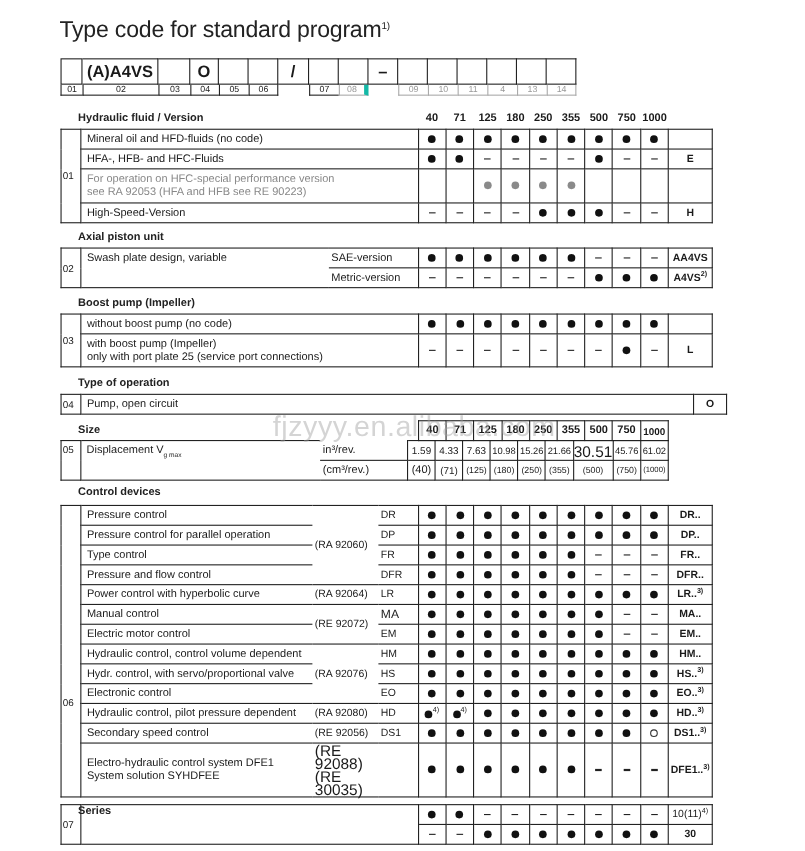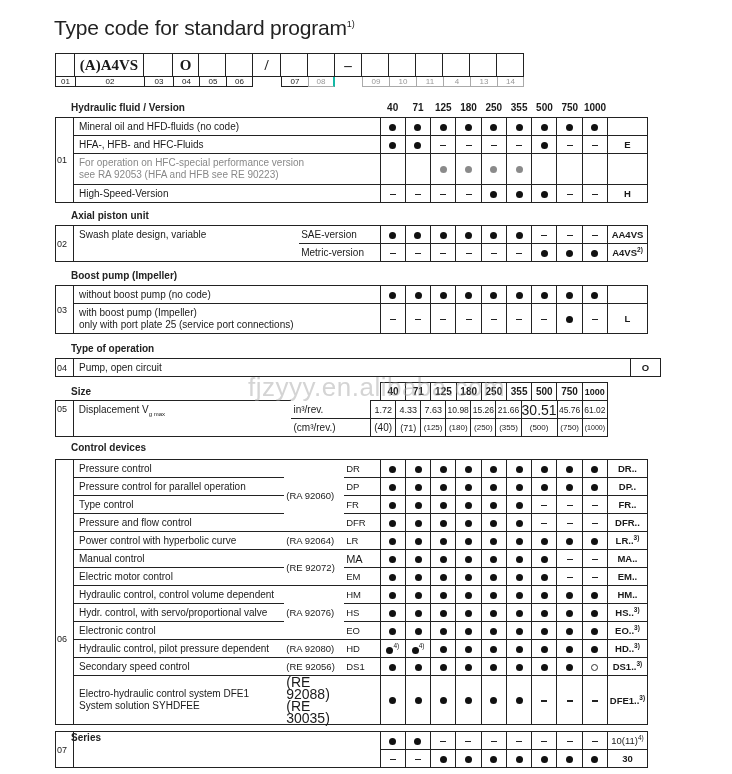--- a/index.html
+++ b/index.html
@@ -2,21 +2,21 @@
 <html><head>
 <meta charset="utf-8">
 <style>
   * { box-sizing: border-box; margin: 0; padding: 0; }
   body { width: 732px; height: 774px; background: #ffffff; font-family: "Liberation Sans", sans-serif; color: #1a1a1a; position: relative; overflow: hidden; }
   .title { position: absolute; left: 54px; top: 16px; font-size: 21px; font-weight: normal; color: #222; letter-spacing: -0.2px; }
   .title sup { font-size: 9px; vertical-align: super; }
 
   
   .tc-row { position: absolute; top: 53px; left: 55px; height: 24px; display: flex; }
-  .tc-cell { height: 24px; border: 1px solid #222; border-left: none; font-weight: bold; font-size: 15px; display: flex; align-items: center; justify-content: center; font-family: Liberation Serif, serif; }
+  .tc-cell { height: 24px; border: 1px solid #222; border-left: none; font-weight: bold; font-size: 15px; display: flex; align-items: center; justify-content: center; }
   .tc-cell.first { border-left: 1px solid #222; }
   .tc-num-row { position: absolute; top: 77px; left: 55px; height: 10px; display: flex; }
   .tc-num { height: 10px; font-size: 8px; line-height: 9px; text-align: center; border-left: 1px solid #222; border-bottom: 1px solid #222; color: #222; }
   .tc-num.light { color: #999; border-color: #aaa; }
   .tc-num.last { border-right: 1px solid #aaa; }
   .tc-gap { height: 10px; }
 
   .sec-title { position: absolute; left: 71px; font-size: 10px; font-weight: bold; color: #222; }
   .size-hdr { position: absolute; font-size: 10px; font-weight: bold; display: flex; }
   .size-hdr span { width: 25.3px; text-align: center; }
@@ -65,21 +65,21 @@
 </div>
 <div class="tc-num-row">
   <div class="tc-num" style="width:20px">01</div>
   <div class="tc-num" style="width:69px">02</div>
   <div class="tc-num" style="width:29px">03</div>
   <div class="tc-num" style="width:26px">04</div>
   <div class="tc-num" style="width:27px">05</div>
   <div class="tc-num" style="width:27px;border-right:1px solid #222">06</div>
   <div class="tc-gap" style="width:28px"></div>
   <div class="tc-num" style="width:27px">07</div>
-  <div class="tc-num light" style="width:27px;border-right:2px solid #14b8a6">08</div>
+  <div class="tc-num light" style="width:27px;border-right:4px solid #14b8a6">08</div>
   <div class="tc-gap" style="width:27px"></div>
   <div class="tc-num light" style="width:27px">09</div>
   <div class="tc-num light" style="width:27px">10</div>
   <div class="tc-num light" style="width:27px">11</div>
   <div class="tc-num light" style="width:27px">4</div>
   <div class="tc-num light" style="width:27px">13</div>
   <div class="tc-num light last" style="width:27px">14</div>
 </div>
 
 <div class="sec-title" style="top:102px">Hydraulic fluid / Version</div>
@@ -251,21 +251,21 @@
         <td class="v" style="font-weight:bold;font-size:9px">1000</td>
   </tr>
 </tbody>
   </table>
 <table class="sec" style="top:400px; width:553px">
   <tbody>
       <tr>
     <td class="num" rowspan="2" style="vertical-align:top;padding-top:3px">05</td>
     <td class="desc nob-r" rowspan="2" style="width:226px;vertical-align:top;padding-top:3px"><span>Displacement V</span><sub style="font-size:6px">g max</sub></td>
     <td class="sub nob-t" style="width:81px;border-bottom:none">in³/rev.</td>
-    <td class="v" style="font-size:9px">1.72</td>
+    <td class="v" style="font-size:9px">1.59</td>
         <td class="v" style="font-size:9px">4.33</td>
         <td class="v" style="font-size:9px">7.63</td>
         <td class="v" style="font-size:8.5px">10.98</td>
         <td class="v" style="font-size:8.5px">15.26</td>
         <td class="v" style="font-size:8.5px">21.66</td>
         <td class="v" style="font-size:14px">30.51</td>
         <td class="v" style="font-size:8.5px">45.76</td>
         <td class="v" style="font-size:8.5px">61.02</td>
   </tr>
   <tr>

